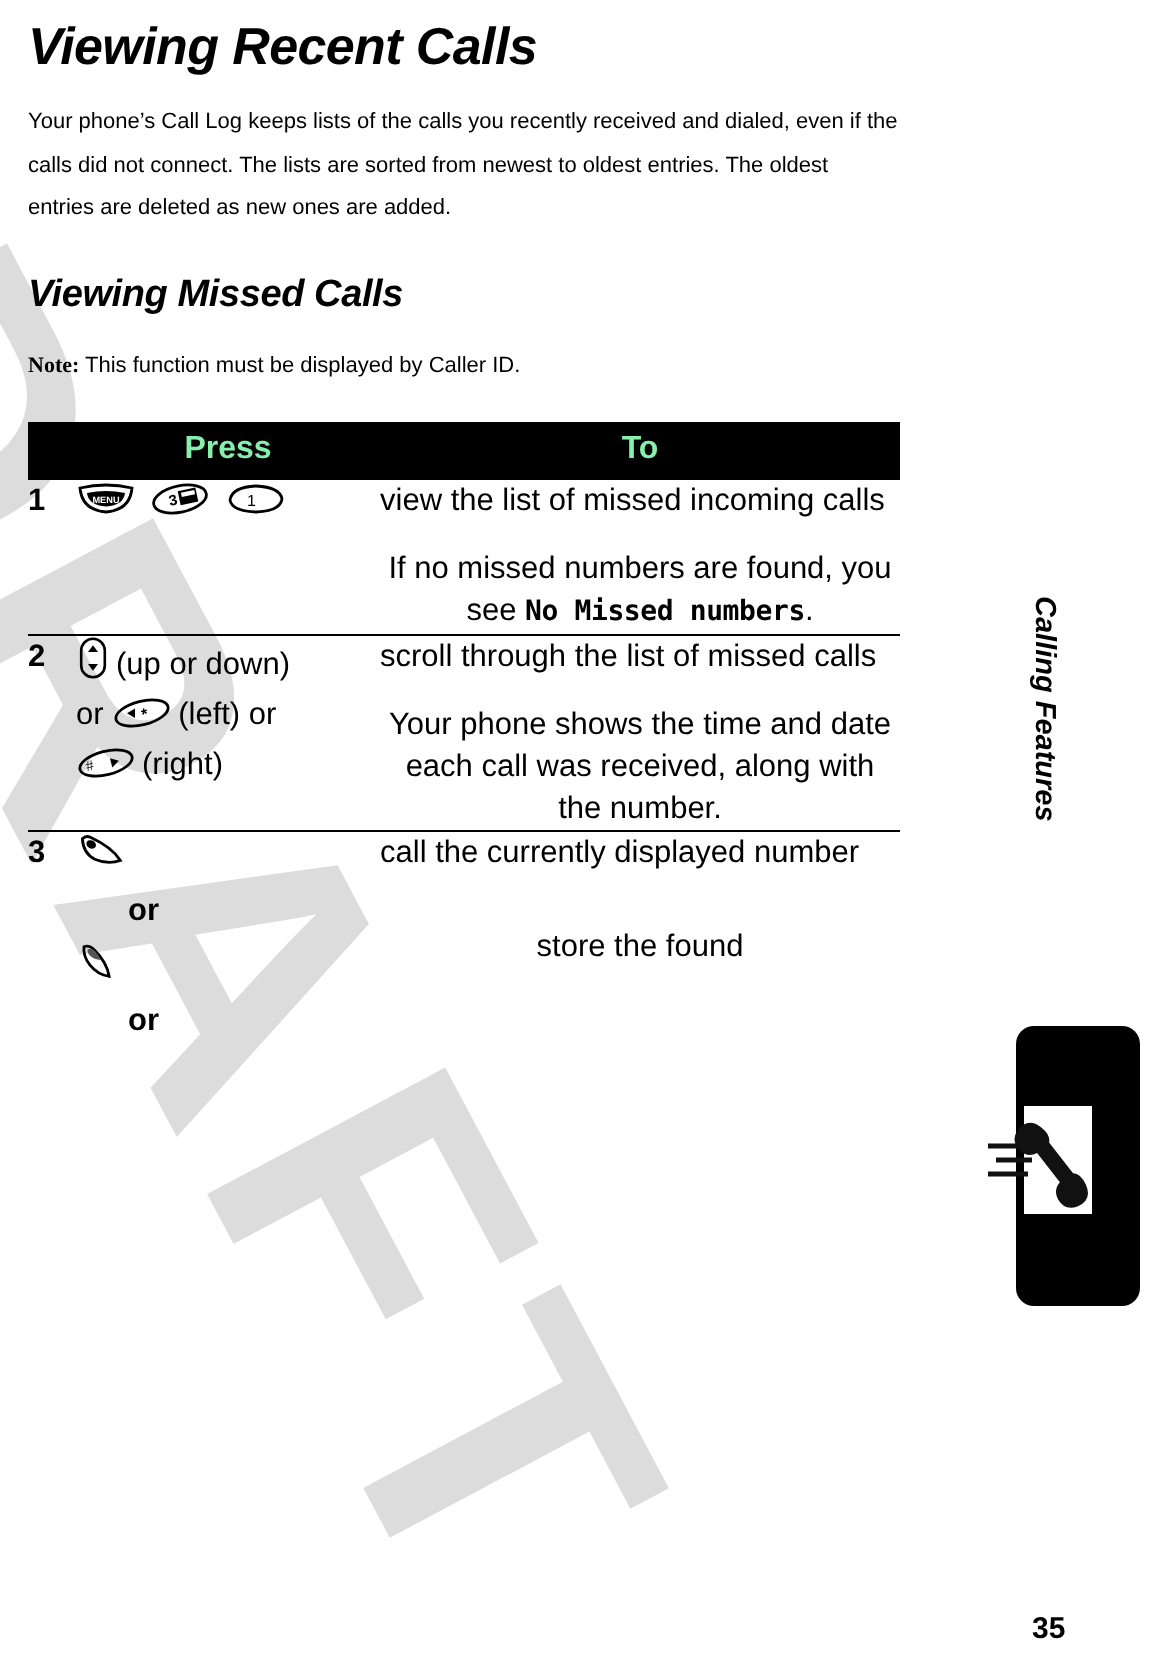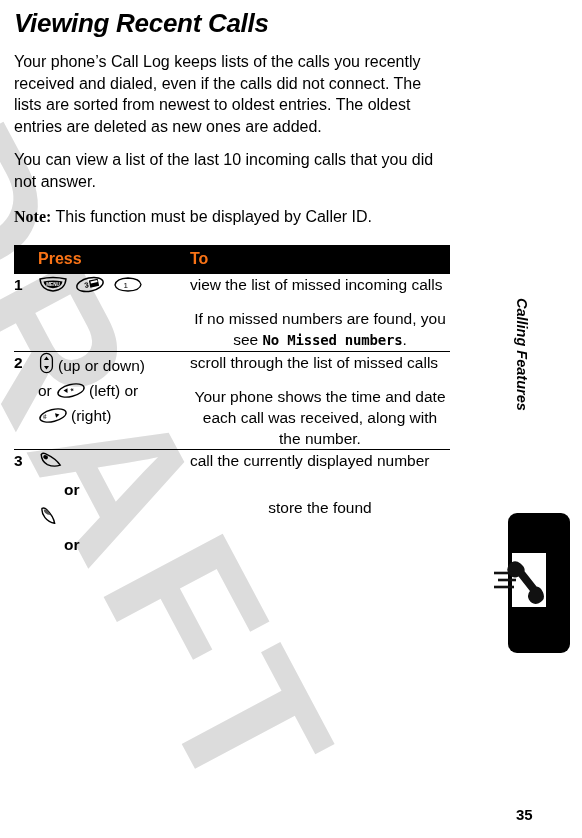--- a/index.html
+++ b/index.html
@@ -67,41 +67,41 @@
   h2.section-title {
     font-size: 19px;
     font-style: italic;
     font-weight: bold;
     margin: 0;
     padding-top: 21px;
     letter-spacing: -0.2px;
   }
 
   p.body-text {
-    font-size: 16px;
+    font-size: 11px;
     line-height: 21.5px;
     margin: 0;
     padding-top: 12px;
   }
   p.body-text.tight { padding-top: 14px; }
   .bold-lead { font-weight: bold; font-family: Liberation Serif, serif; }
 
   
   table.proc {
     border-collapse: collapse;
     width: 436px;
     margin-top: 17px;
     table-layout: fixed;
   }
   table.proc th {
     background: #000000;
-    color: #f97316;
+    color: #86efac;
     font-size: 16px;
     font-weight: bold;
-    text-align: left;
+    text-align: center;
     padding: 3px 0 4px 0;
     vertical-align: middle;
     height: 22px;
   }
   th.th-num { width: 24px; }
   th.th-press { width: 152px; padding-left: 2px; }
   th.th-to { width: 260px; padding-left: 2px; }
 
   table.proc td {
     vertical-align: top;
@@ -208,22 +208,22 @@
 </div>
 
 <div id="content">
 
   <div class="col-main">
 
     <h1 class="page-title">Viewing Recent Calls</h1>
 
     <p class="body-text">Your phone’s Call Log keeps lists of the calls you recently received and dialed, even if the calls did not connect. The lists are sorted from newest to oldest entries. The oldest entries are deleted as new ones are added.</p>
 
-
-    <p class="body-text">You can view a list of the last 10 incoming calls that you did not answer.</p>
+    <h2 class="section-title">Viewing Missed Calls</h2>
+
 
     <p class="body-text tight"><span class="bold-lead">Note:</span><span> This function must be displayed by Caller ID.</span></p>
 
     <table class="proc">
       <thead>
         <tr>
           <th class="th-num"></th>
           <th class="th-press">Press</th>
           <th class="th-to">To</th>
         </tr>

